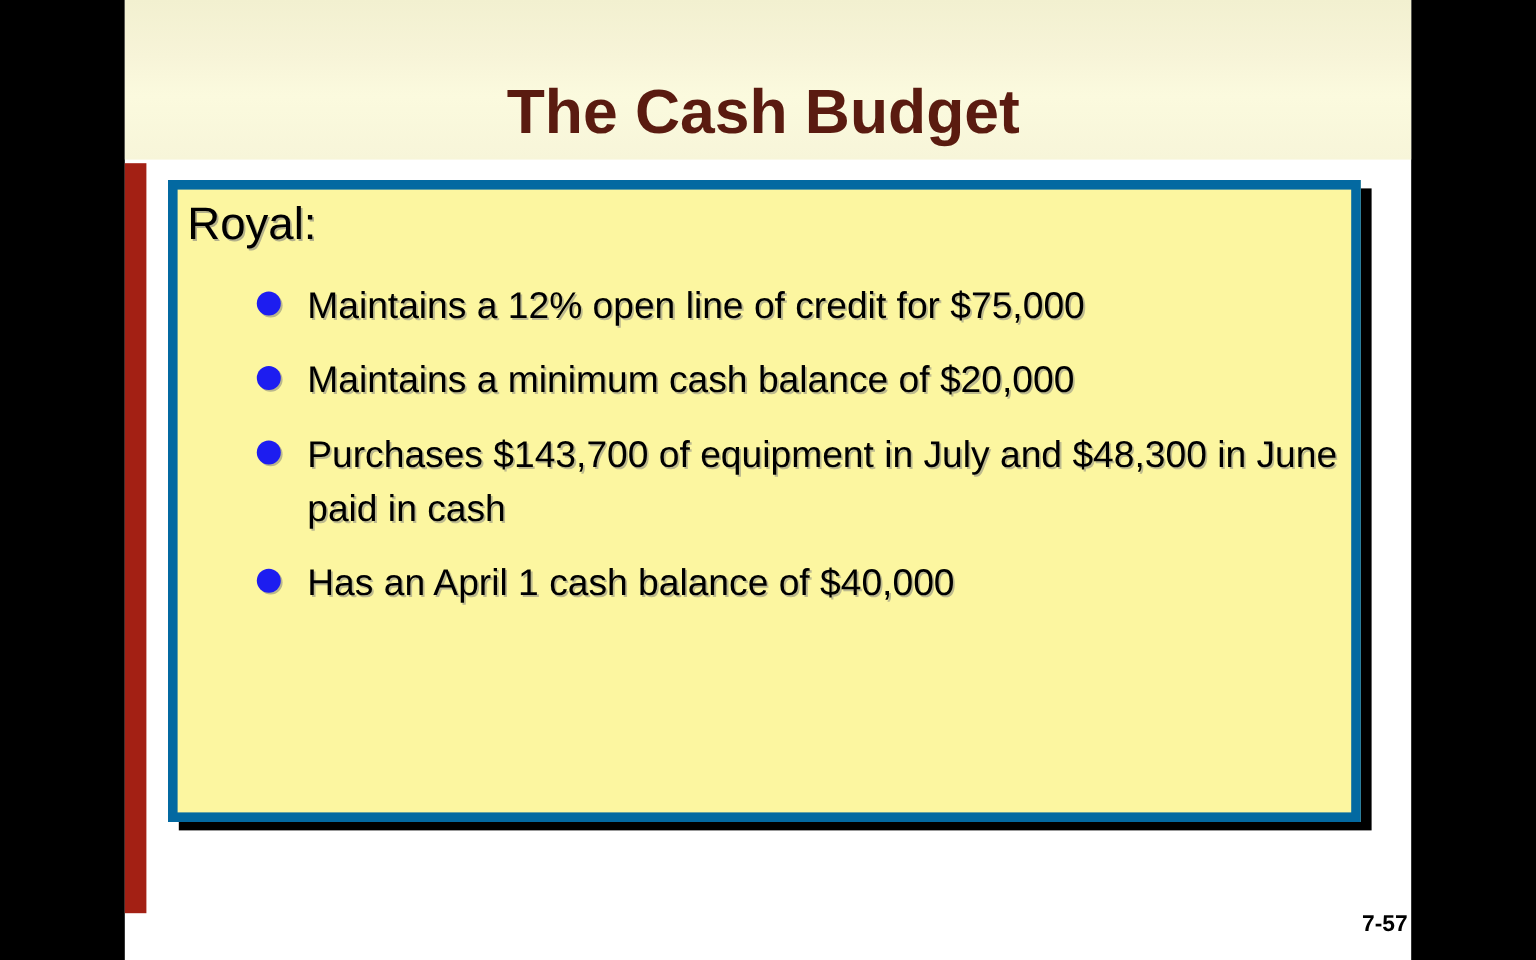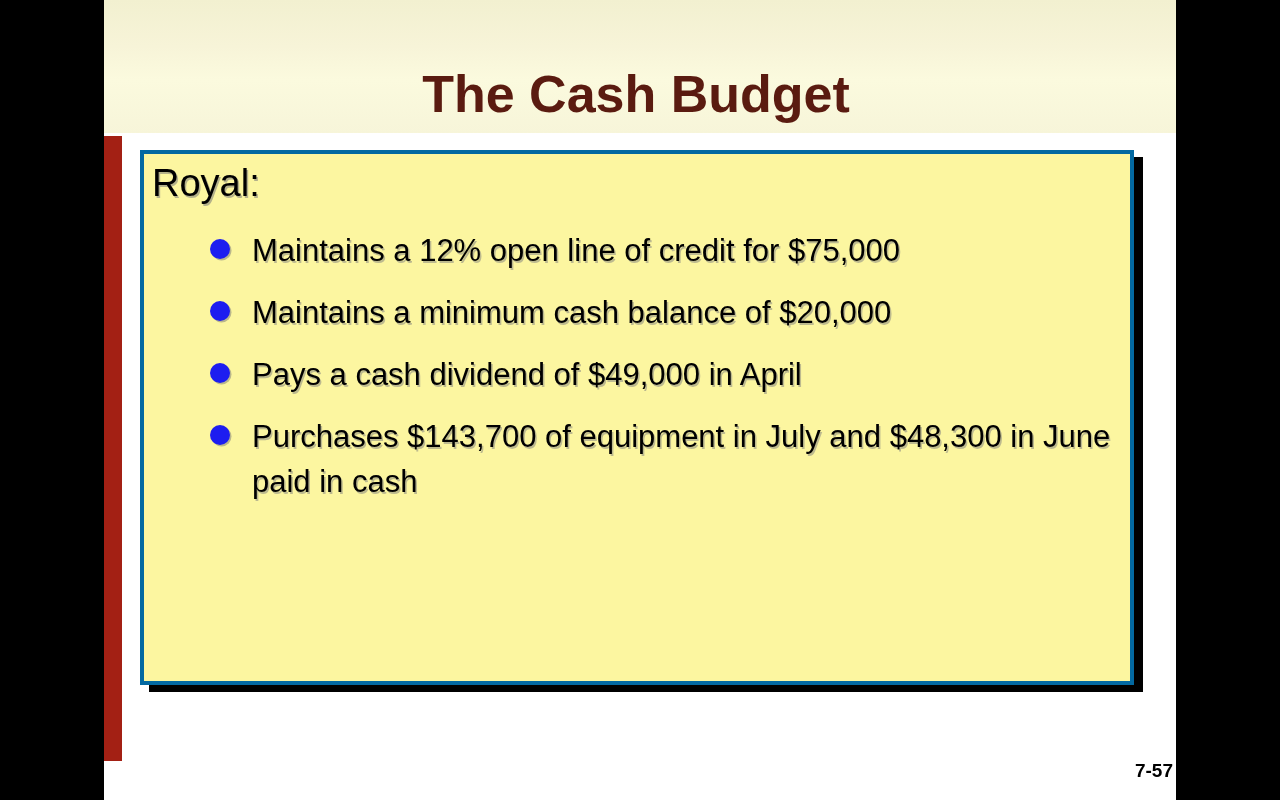--- a/index.html
+++ b/index.html
@@ -78,21 +78,21 @@
   }
 
   
   .content-box {
     position: absolute;
     left: 140px;
     top: 150px;
     width: 994px;
     height: 535px;
     background: #fcf6a0;
-    border: 4px solid #0369a1;
+    border: 8px solid #0369a1;
     box-sizing: border-box;
   }
 
   .royal-heading {
     position: absolute;
     left: 8px;
     top: 8px;
     font-size: 38px;
     color: #000000;
     font-family: "Liberation Sans", sans-serif;
@@ -167,29 +167,29 @@
         <span class="bullet-dot"></span>
         <span class="bullet-text">Maintains a 12% open line of credit for $75,000</span>
       </div>
 
       <div class="bullet-row">
         <span class="bullet-dot"></span>
         <span class="bullet-text">Maintains a minimum cash balance of $20,000</span>
       </div>
 
 
-      <div class="bullet-row">
-        <span class="bullet-dot"></span>
-        <span class="bullet-text">Pays a cash dividend of $49,000 in April</span>
-      </div>
 
       <div class="bullet-row">
         <span class="bullet-dot"></span>
         <span class="bullet-text">Purchases $143,700 of equipment in July and $48,300 in June paid in cash</span>
       </div>
 
+      <div class="bullet-row">
+        <span class="bullet-dot"></span>
+        <span class="bullet-text">Has an April 1 cash balance of $40,000</span>
+      </div>
 
     </div>
   </div>
 
   <div class="page-number">7-57</div>
 
 </div>
 
 </body></html>

